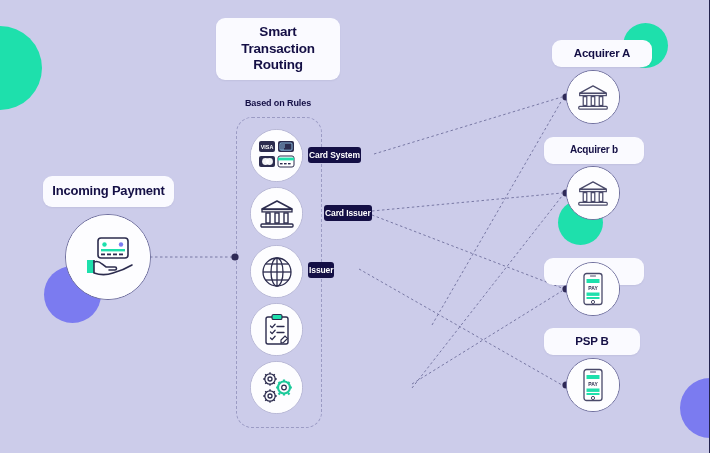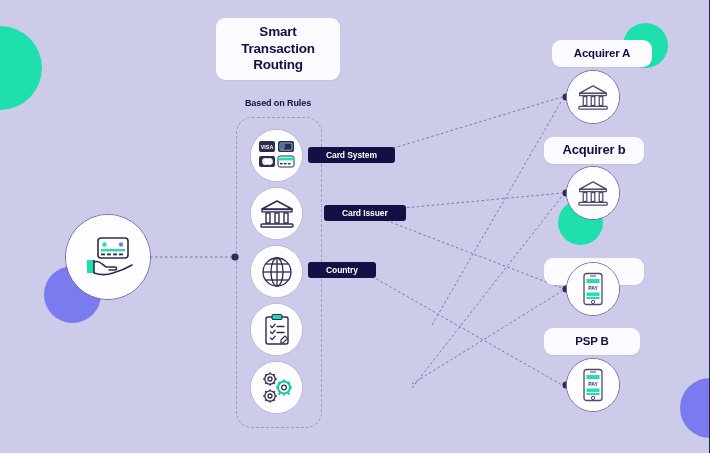--- a/index.html
+++ b/index.html
@@ -72,21 +72,21 @@
   
   .tag {
     position: absolute;
     background: #140f45;
     color: #ffffff;
     border-radius: 3px;
     font-size: 8.5px;
     font-weight: bold;
     display: flex;
     align-items: center;
-    padding: 0 18px;
+    padding: 0 1px;
     height: 16px;
     white-space: nowrap;
     letter-spacing: -0.1px;
   }
 
   
   .node {
     position: absolute;
     border-radius: 50%;
     background: #fbfbff;
@@ -154,20 +154,21 @@
     <circle cx="566" cy="385" r="3.6" fill="#2f2a57"></circle>
   </svg>
 
   <div class="pill" style="left:216px; top:18px; width:124px; height:62px; font-size:13.5px; flex-direction:column;">
     <span>Smart</span>
     <span>Transaction</span>
     <span>Routing</span>
   </div>
   <div id="sub-caption">Based on Rules</div>
 
+  <div class="pill" style="left:43px; top:176px; width:131px; height:31px; font-size:13px;">Incoming Payment</div>
   <div class="node" style="left:65px; top:214px; width:86px; height:86px;">
     <div class="node-inner">
       <svg width="56" height="44" viewBox="0 0 56 44">
         <rect x="18" y="3" width="30" height="20" rx="3" fill="#ffffff" stroke="#2c2c4e" stroke-width="1.6"></rect>
         <circle cx="24.5" cy="9.5" r="2.2" fill="#1ee0ac"></circle>
         <circle cx="41" cy="9.5" r="2.2" fill="#7b7bf0"></circle>
         <rect x="21" y="14" width="24" height="2.4" fill="#1ee0ac"></rect>
         <g fill="#2c2c4e">
           <rect x="21" y="18.5" width="4" height="1.8"></rect>
           <rect x="27" y="18.5" width="4" height="1.8"></rect>
@@ -230,21 +231,21 @@
           <circle cx="17" cy="17" r="14"></circle>
           <ellipse cx="17" cy="17" rx="6" ry="14"></ellipse>
           <path d="M3,17 h28"></path>
           <path d="M5.5,9 h23"></path>
           <path d="M5.5,25 h23"></path>
           <path d="M17,3 v28"></path>
         </g>
       </svg>
     </div>
   </div>
-  <div class="tag" style="left:308px; top:262px;">Country</div>
+  <div class="tag" style="left:308px; top:262px;">Issuer</div>
 
   <div class="node ring-soft" style="left:250px; top:303px; width:53px; height:53px;">
     <div class="node-inner">
       <svg width="32" height="34" viewBox="0 0 32 34">
         <rect x="5" y="4" width="22" height="27" rx="2" fill="#ffffff" stroke="#2c2c4e" stroke-width="1.4"></rect>
         <rect x="11" y="1.5" width="10" height="5" rx="1.6" fill="#1ee0ac" stroke="#2c2c4e" stroke-width="1.2"></rect>
         <g fill="none" stroke="#2c2c4e" stroke-width="1.3" stroke-linecap="round">
           <path d="M9.5,13 l1.6,1.6 l3,-3.4"></path>
           <path d="M16,13.5 h7"></path>
           <path d="M9.5,19 l1.6,1.6 l3,-3.4"></path>
@@ -287,21 +288,21 @@
         <g fill="none" stroke="#4a4a6a" stroke-width="1.4">
           <rect x="7" y="15" width="4" height="10"></rect>
           <rect x="16" y="15" width="4" height="10"></rect>
           <rect x="25" y="15" width="4" height="10"></rect>
         </g>
         <rect x="2" y="26" width="32" height="3" rx="1" fill="none" stroke="#4a4a6a" stroke-width="1.4"></rect>
       </svg>
     </div>
   </div>
 
-  <div class="pill" style="left:544px; top:137px; width:100px; height:27px; font-size:13px;">Acquirer b</div>
+  <div class="pill" style="left:544px; top:137px; width:100px; height:27px; font-size:10px;">Acquirer b</div>
   <div class="node" style="left:566px; top:166px; width:54px; height:54px;">
     <div class="node-inner">
       <svg width="32" height="29" viewBox="0 0 36 32">
         <path d="M18,3 L33,11 L3,11 Z" fill="none" stroke="#4a4a6a" stroke-width="1.5" stroke-linejoin="round"></path>
         <rect x="3" y="11.5" width="30" height="2.4" fill="none" stroke="#4a4a6a" stroke-width="1.3"></rect>
         <g fill="none" stroke="#4a4a6a" stroke-width="1.4">
           <rect x="7" y="15" width="4" height="10"></rect>
           <rect x="16" y="15" width="4" height="10"></rect>
           <rect x="25" y="15" width="4" height="10"></rect>
         </g>

